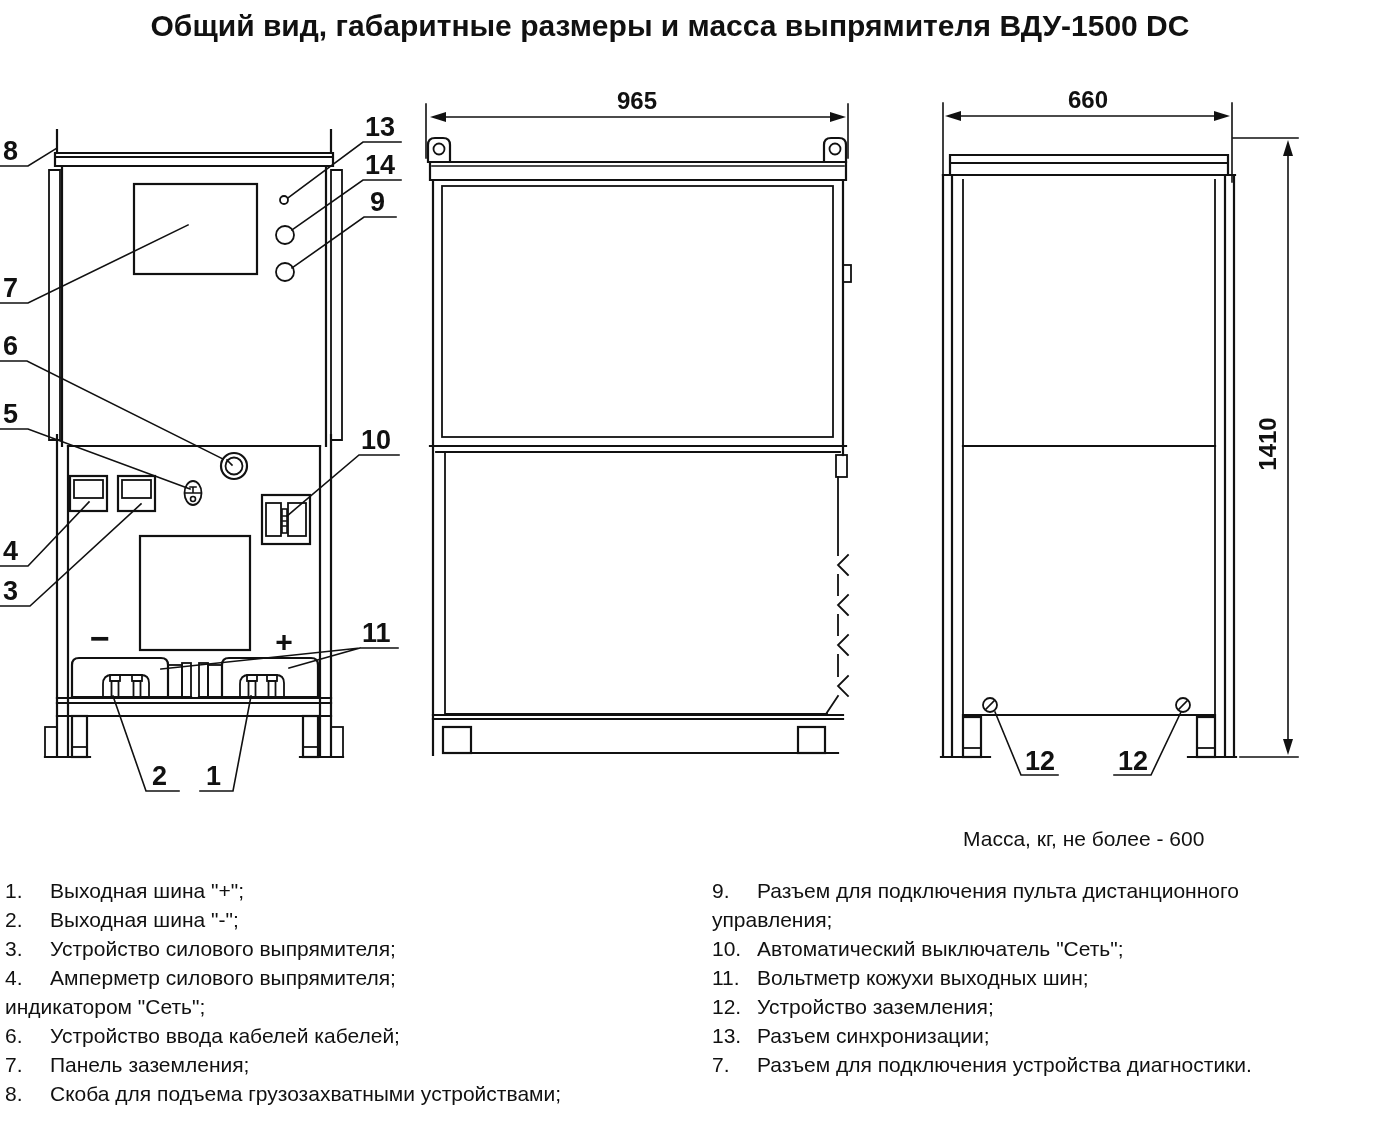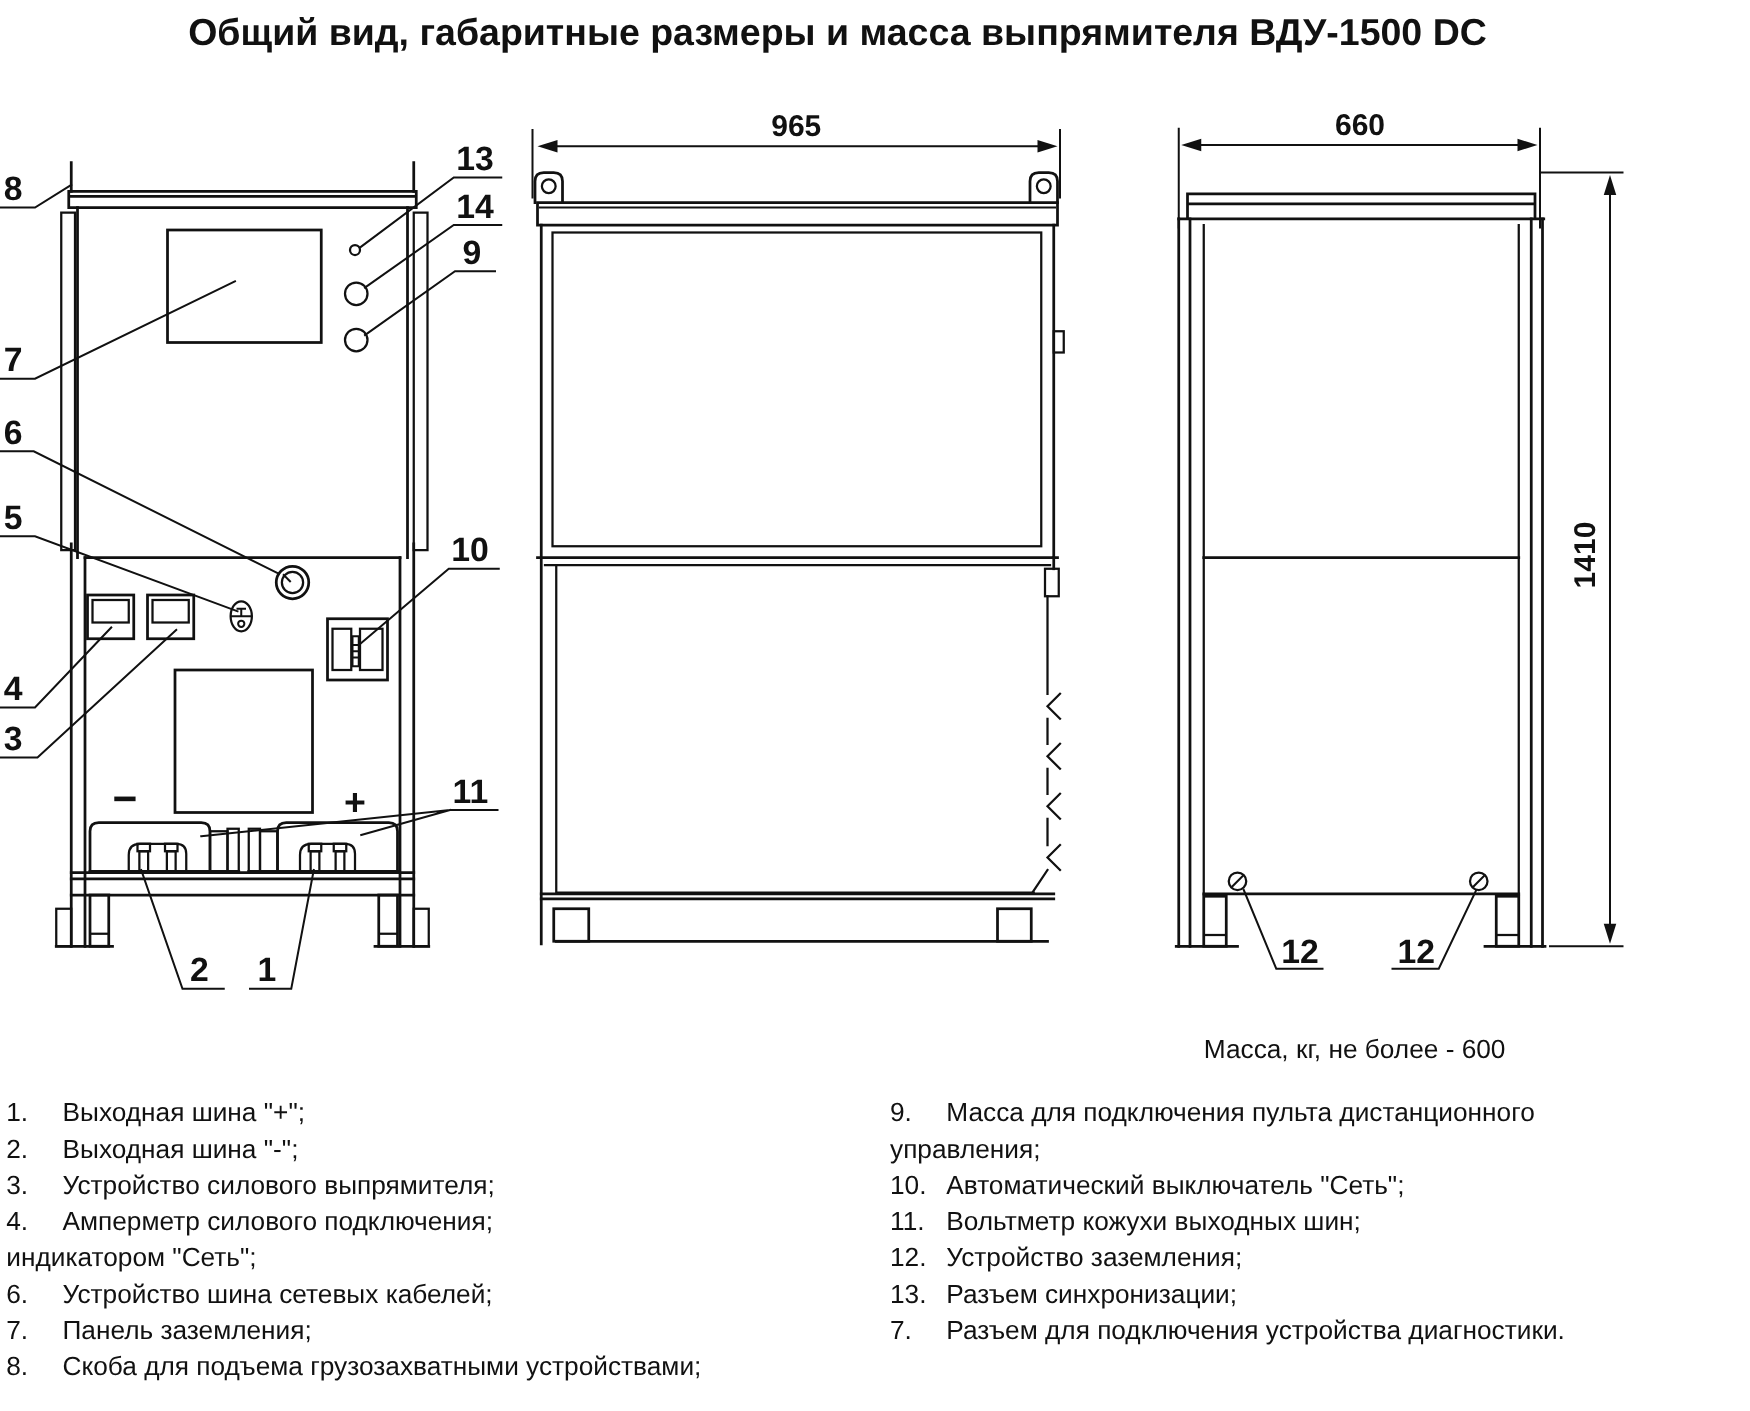--- a/index.html
+++ b/index.html
@@ -249,29 +249,29 @@
   </g>
 
   <text class="note" x="963" y="846">Масса, кг, не более - 600</text>
 </svg>
 
   
   <div class="legend legend-col-left">
     <div><span class="num">1.</span><span>Выходная шина "+";</span></div>
     <div><span class="num">2.</span><span>Выходная шина "-";</span></div>
     <div><span class="num">3.</span><span>Устройство силового выпрямителя;</span></div>
-    <div><span class="num">4.</span><span>Амперметр силового подключения;</span></div>
+    <div><span class="num">4.</span><span>Амперметр силового выпрямителя;</span></div>
     <div>индикатором "Сеть";</div>
-    <div><span class="num">6.</span><span>Устройство шина сетевых кабелей;</span></div>
+    <div><span class="num">6.</span><span>Устройство ввода кабелей кабелей;</span></div>
     <div><span class="num">7.</span><span>Панель заземления;</span></div>
     <div><span class="num">8.</span><span>Скоба для подъема грузозахватными устройствами;</span></div>
   </div>
 
   <div class="legend legend-col-right">
-    <div><span class="num">9.</span><span>Масса для подключения пульта дистанционного</span></div>
+    <div><span class="num">9.</span><span>Разъем для подключения пульта дистанционного</span></div>
     <div>управления;</div>
     <div><span class="num">10.</span><span>Автоматический выключатель "Сеть";</span></div>
     <div><span class="num">11.</span><span>Вольтметр кожухи выходных шин;</span></div>
     <div><span class="num">12.</span><span>Устройство заземления;</span></div>
     <div><span class="num">13.</span><span>Разъем синхронизации;</span></div>
     <div><span class="num">7.</span><span>Разъем для подключения устройства диагностики.</span></div>
   </div>
 
 </div>
 

